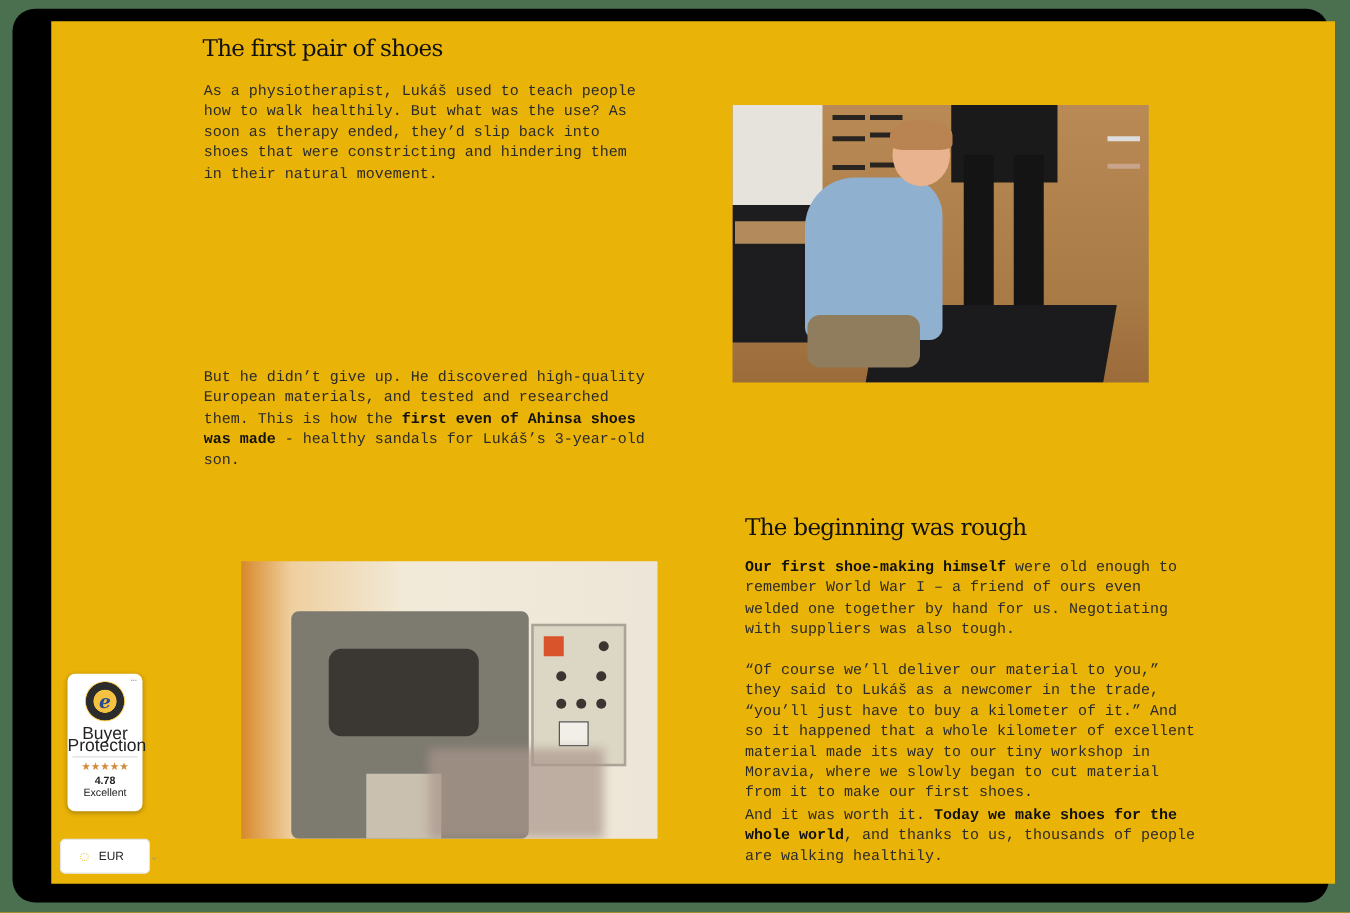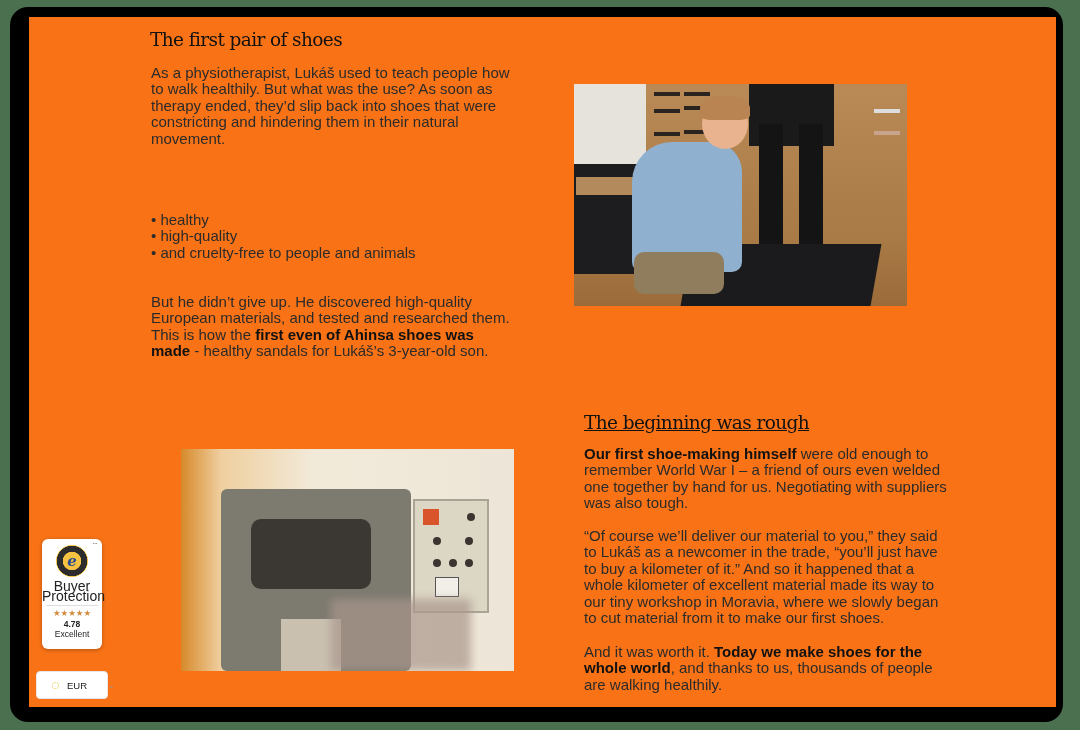--- a/index.html
+++ b/index.html
@@ -7,33 +7,33 @@
       width: 1080px; height: 730px; overflow: hidden;
       background: #4b7050;
       position: relative;
       font-family: "Liberation Sans", sans-serif;
     }
     .frame {
       position: absolute; left: 10px; top: 7px; width: 1053px; height: 715px;
       background: #000; border-radius: 18px;
     }
     .page {
-      position: absolute; left: 29px; top: 17px; width: 1027px; height: 690px;
-      background: #f97316; overflow: hidden;
+      position: absolute; left: 41px; top: 17px; width: 1027px; height: 690px;
+      background: #eab308; overflow: hidden;
     }
     .h2 {
       position: absolute; margin: 0;
       font-family: "DejaVu Serif", serif;
       font-weight: normal; font-size: 18.5px; color: #111;
       letter-spacing: -0.6px;
     }
     .para {
       position: absolute; margin: 0;
-      font-family: Liberation Sans, sans-serif;
-      font-size: 15px; line-height: 16.4px; color: #2b2b2b;
+      font-family: Liberation Mono, monospace;
+      font-size: 12px; line-height: 16.4px; color: #2b2b2b;
       width: 360px;
     }
     .para b { color: #111; font-weight: bold; }
     .photo {
       position: absolute; overflow: hidden;
     }
     
     .photo1 {
       left: 545px; top: 67px; width: 333px; height: 222px;
       background: linear-gradient(180deg, #b98a55 0%, #a87a45 70%, #9b6b3a 100%);
@@ -99,25 +99,20 @@
 
 <div class="frame"></div>
 
 <div class="page">
 
   <h2 class="h2" style="left:121px; top:12px;">The first pair of shoes</h2>
 
   <p class="para" style="left:122px; top:48px;">As a physiotherapist, Lukáš used to teach people how to walk healthily. But what was the use? As soon as therapy ended, they’d slip back into shoes that were constricting and hindering them in their natural movement.</p>
 
 
-  <div class="para" style="left:122px; top:195px;">
-    <div>• healthy</div>
-    <div>• high-quality</div>
-    <div>• and cruelty-free to people and animals</div>
-  </div>
 
   <p class="para" style="left:122px; top:277px;"><span>But he didn’t give up. He discovered high-quality European materials, and tested and researched them. This is how the </span><b>first even of Ahinsa shoes was made</b><span> - healthy sandals for Lukáš’s 3-year-old son.</span></p>
 
   <div class="photo photo1" title="Physiotherapist examining a person's feet on a mat in a shoe workshop">
     <div class="wall"></div>
     <div class="shelf" style="left:80px; top:8px;"></div>
     <div class="shelf" style="left:110px; top:8px;"></div>
     <div class="shelf" style="left:80px; top:25px;"></div>
     <div class="shelf" style="left:110px; top:22px;"></div>
     <div class="shelf" style="left:80px; top:48px;"></div>
@@ -130,21 +125,21 @@
     <div class="torso"></div>
     <div class="legs1"></div>
     <div class="legs2"></div>
     <div class="mat"></div>
     <div class="shirt"></div>
     <div class="pants"></div>
     <div class="head"></div>
     <div class="hair"></div>
   </div>
 
-  <h2 class="h2" style="left:555px; top:395px;text-decoration:underline;">The beginning was rough</h2>
+  <h2 class="h2" style="left:555px; top:395px;">The beginning was rough</h2>
 
   <p class="para" style="left:555px; top:429px; width:365px;"><b>Our first shoe-making himself</b><span> were old enough to remember World War I – a friend of ours even welded one together by hand for us. Negotiating with suppliers was also tough.</span></p>
 
   <p class="para" style="left:555px; top:511px; width:365px;">“Of course we’ll deliver our material to you,” they said to Lukáš as a newcomer in the trade, “you’ll just have to buy a kilometer of it.” And so it happened that a whole kilometer of excellent material made its way to our tiny workshop in Moravia, where we slowly began to cut material from it to make our first shoes.</p>
 
   <p class="para" style="left:555px; top:627px; width:365px;"><span>And it was worth it. </span><b>Today we make shoes for the whole world</b><span>, and thanks to us, thousands of people are walking healthily.</span></p>
 
   <div class="photo photo2" title="Old shoe-making machine with control panel">
     <div class="machine"></div>
     <div class="machine2"></div>

